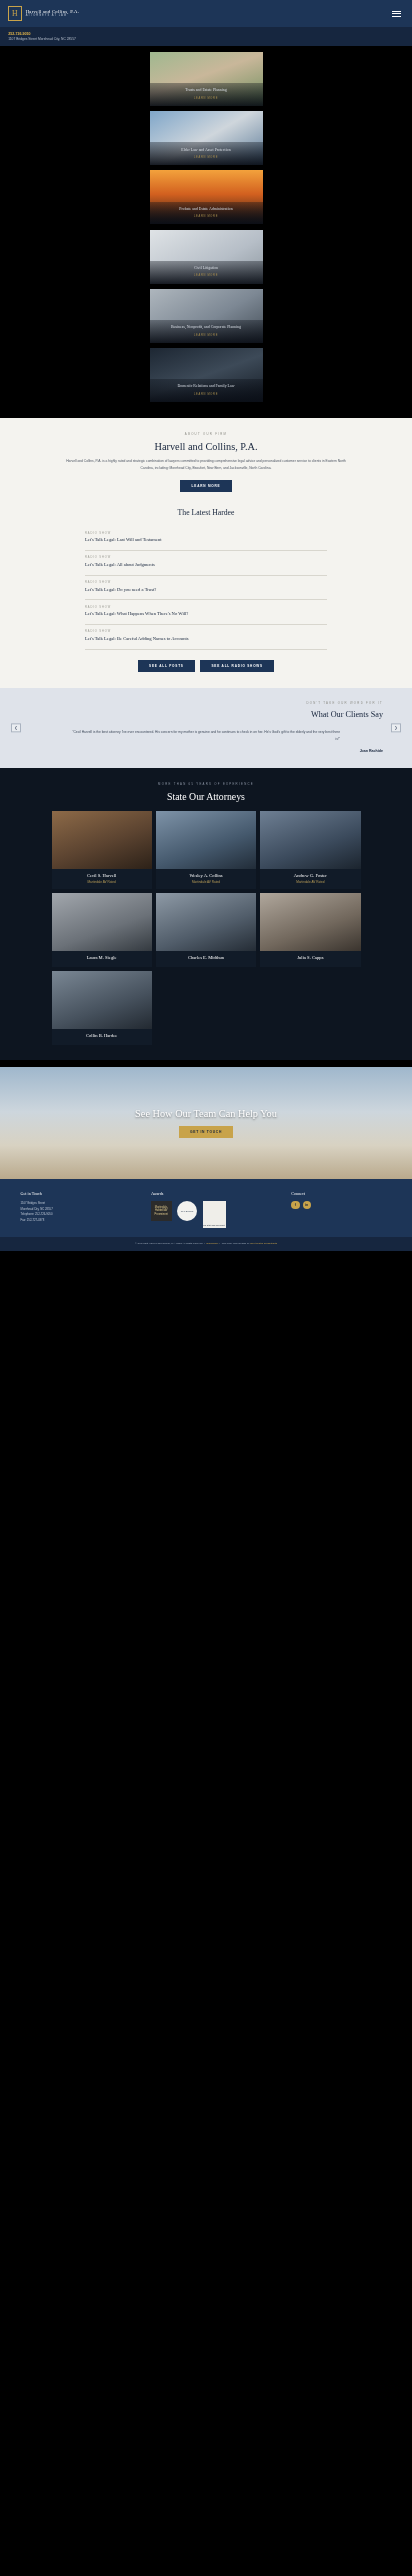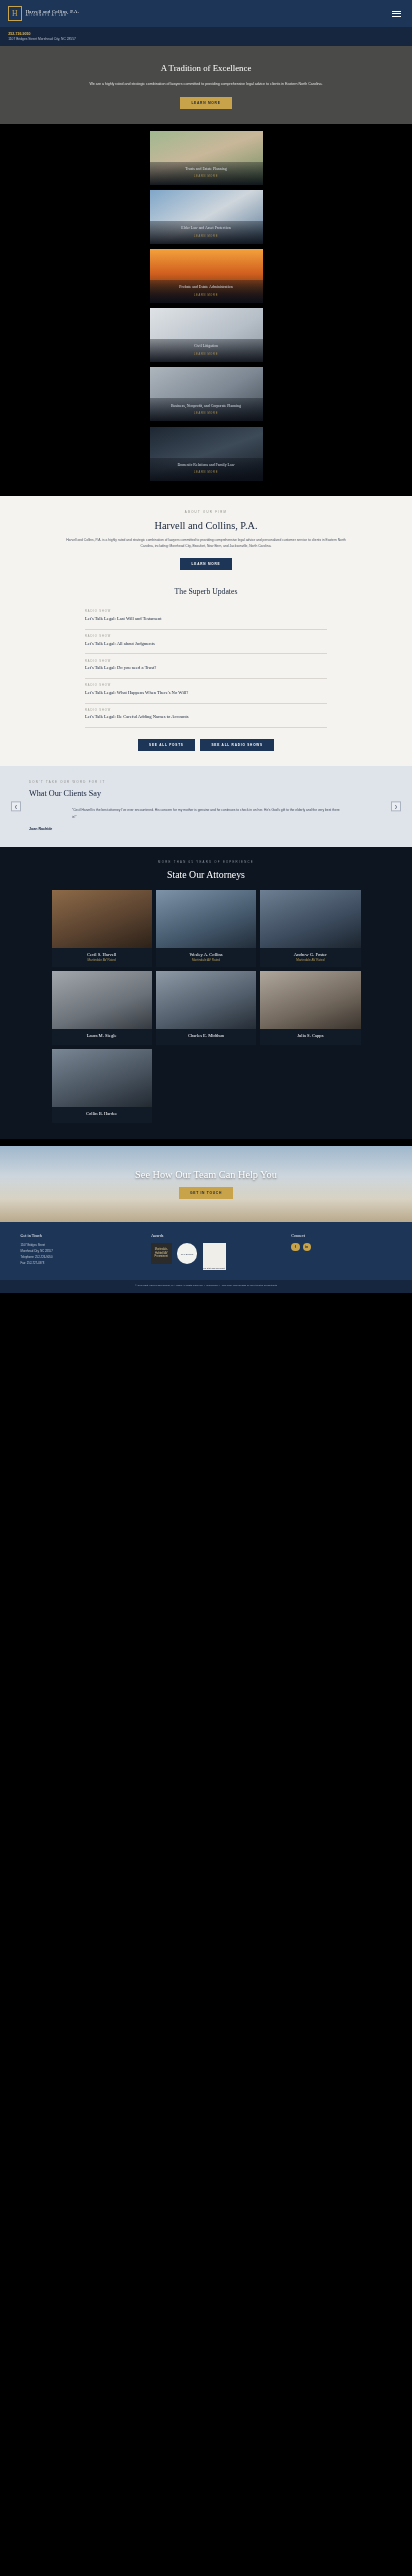--- a/index.html
+++ b/index.html
@@ -153,21 +153,21 @@
     font-size: 4.6px; color: #16243b; line-height: 1.45;
   }
   .updates-actions {
     display: flex; justify-content: center; gap: 5.2px; margin-top: 10.3px;
   }
 
   
   .testi {
     background: #dfe3ea;
     color: #1d2b3e;
-    text-align: left;
+    text-align: right;
     padding: 13.4px 29px 15.5px;
     position: relative;
   }
   .testi h3 {
     font-family: "Liberation Serif", serif;
     font-size: 8.2px; font-weight: normal; margin-bottom: 9.3px; color: #16243b;
   }
   .testi .quote {
     font-size: 3.3px; line-height: 2.1; color: #3f4a5a;
     max-width: 268px; margin: 0 auto 6.2px;
@@ -205,21 +205,21 @@
   .p1 { background: linear-gradient(160deg,#8d6a48 0%,#5b4330 55%,#2c2118 100%); }
   .p2 { background: linear-gradient(160deg,#7e93a8 0%,#44586c 60%,#212c38 100%); }
   .p3 { background: linear-gradient(160deg,#6e7f93 0%,#3b4a5c 60%,#1b242e 100%); }
   .p4 { background: linear-gradient(160deg,#a2a7ad 0%,#6b7178 60%,#343a40 100%); }
   .p5 { background: linear-gradient(160deg,#8e9aa6 0%,#505c69 60%,#242c35 100%); }
   .p6 { background: linear-gradient(160deg,#b0a79c 0%,#71675c 60%,#3a342e 100%); }
   .p7 { background: linear-gradient(160deg,#7a8794 0%,#46515d 60%,#222931 100%); }
 
   
   .cta {
-    height: 76px;
+    height: 112px;
     background: linear-gradient(180deg,#9fb7cc 0%,#cdd6dd 40%,#d8d2c2 70%,#b9a98c 100%);
     position: relative;
     display: flex; flex-direction: column;
     align-items: center; justify-content: center;
   }
   .cta h3 {
     font-family: "Liberation Serif", serif;
     font-size: 10.3px; color: #fff; text-shadow: 0 0.5px 2.1px rgba(0,0,0,.5);
     margin-bottom: 7.2px; font-weight: normal;
   }
@@ -279,25 +279,20 @@
         <span></span>
         <span></span>
     </div>
   </div>
 
   <div class="contactbar">
     <div class="phone">252-726-9050</div>
     <div class="addr">1107 Bridges Street Morehead City, NC 28557</div>
   </div>
 
-  <div class="hero">
-    <h1>A Tradition of Excellence</h1>
-    <p>We are a highly rated and strategic combination of lawyers committed to providing comprehensive legal advice to clients in Eastern North Carolina.</p>
-    <a class="btn-gold">LEARN MORE</a>
-  </div>
 
   <div class="cards">
     <div class="card">
       <div class="img ph-family">
         <div class="overlay">
           <div class="title">Trusts and Estate Planning</div>
           <div class="more">LEARN MORE</div>
         </div>
       </div>
     </div>
@@ -344,21 +339,21 @@
   </div>
 
   <div class="about">
     <div class="eyebrow">ABOUT OUR FIRM</div>
     <h2>Harvell and Collins, P.A.</h2>
     <p>Harvell and Collins, P.A. is a highly rated and strategic combination of lawyers committed to providing comprehensive legal advice and personalized customer service to clients in Eastern North Carolina, including: Morehead City, Beaufort, New Bern, and Jacksonville, North Carolina.</p>
     <a class="btn-navy">LEARN MORE</a>
   </div>
 
   <div class="updates">
-    <h3>The Superb Updates</h3>
+    <h3>The Latest Hardee</h3>
     <div class="post-list">
       <div class="post">
         <div class="tag">RADIO SHOW</div>
         <div class="ptitle">Let's Talk Legal: Last Will and Testament</div>
       </div>
       <div class="post">
         <div class="tag">RADIO SHOW</div>
         <div class="ptitle">Let's Talk Legal: All about Judgments</div>
       </div>
       <div class="post">

